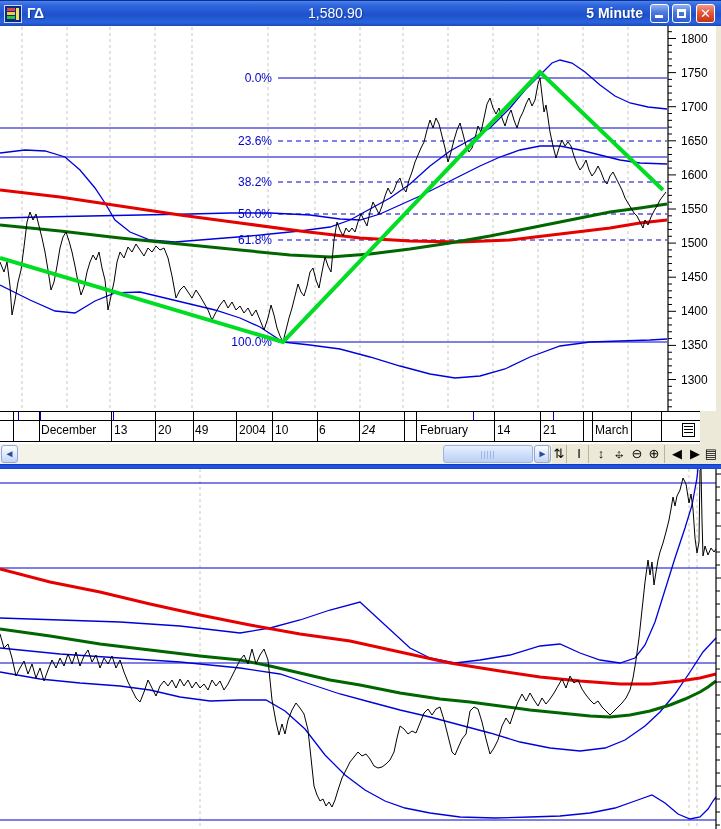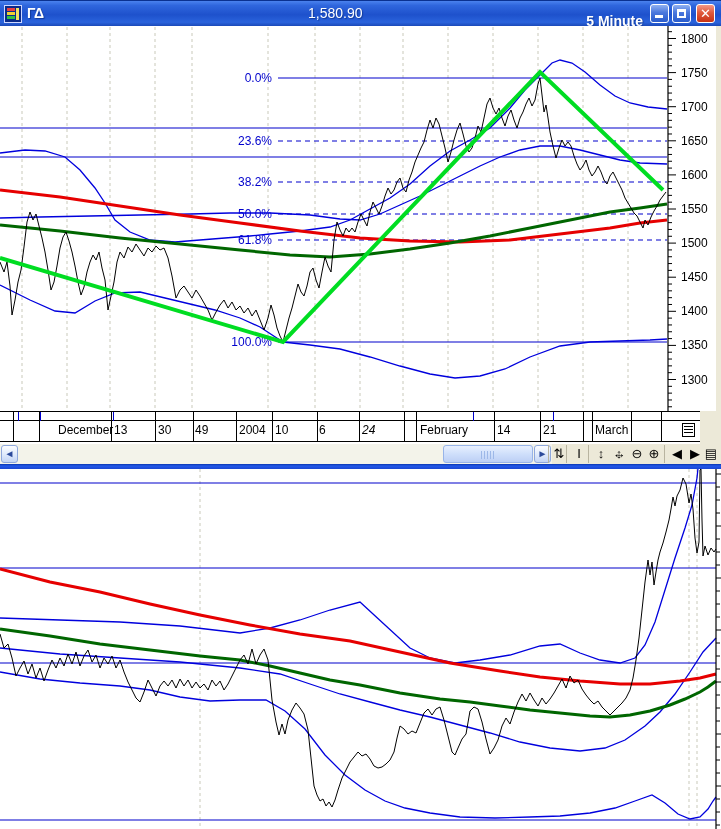--- a/index.html
+++ b/index.html
@@ -14,21 +14,21 @@
     background:#0a2a8a;border:1px solid #cfd8ff;box-sizing:border-box;}
   .titlebar .win-icon i{position:absolute;display:block;}
   .ti-a{left:2px;top:2px;width:8px;height:3px;background:#e84040;}
   .ti-b{left:2px;top:6px;width:8px;height:3px;background:#f0d030;}
   .ti-c{left:2px;top:10px;width:8px;height:3px;background:#30c040;}
   .ti-d{left:11px;top:2px;width:3px;height:12px;background:#f0e060;}
   .t-left{position:absolute;left:27px;top:4px;font-size:14px;font-weight:bold;
     text-shadow:1px 1px 1px #123a9a;}
   .t-center{position:absolute;left:308px;top:4px;font-size:14px;font-weight:normal;
     text-shadow:1px 1px 1px #123a9a;}
-  .t-right{position:absolute;right:78px;top:12px;font-size:14px;font-weight:bold;
+  .t-right{position:absolute;right:78px;top:4px;font-size:14px;font-weight:bold;
     text-shadow:1px 1px 1px #123a9a;margin-left:35px;}
   .winbtn{position:absolute;top:3px;width:19px;height:19px;border:1px solid #fff;
     border-radius:3px;box-sizing:border-box;cursor:default;}
   .wb-min,.wb-max{background:linear-gradient(180deg,#8fb0f0 0%,#4a77dd 45%,#2a5ccc 100%);}
   .wb-close{background:linear-gradient(180deg,#f49888 0%,#e05a3c 45%,#c83214 100%);}
   .wb-min{right:52px;} .wb-max{right:30px;} .wb-close{right:6px;}
   .wb-min i{position:absolute;left:4px;bottom:4px;width:8px;height:3px;background:#fff;}
   .wb-max i{position:absolute;left:4px;top:4px;width:9px;height:9px;
     border:2px solid #fff;border-top-width:3px;box-sizing:border-box;}
   .wb-close span{position:absolute;left:0;top:1px;width:100%;text-align:center;
@@ -247,23 +247,23 @@
         <div class="date-sep" style="left: 592px;"></div>
         <div class="date-tick" style="left: 631px;"></div>
         <div class="date-sep" style="left: 631px;"></div>
         <div class="date-tick" style="left: 661px;"></div>
         <div class="date-sep" style="left: 661px;"></div>
         <div class="date-tick blue" style="left: 18px;"></div>
         <div class="date-tick blue" style="left: 40px;"></div>
         <div class="date-tick blue" style="left: 113px;"></div>
         <div class="date-tick blue" style="left: 473px;"></div>
         <div class="date-tick blue" style="left: 553px;"></div>
-        <div class="date-label" style="left: 58px;">December</div>
+        <div class="date-label" style="left: 41px;">December</div>
         <div class="date-label" style="left: 114px;">13</div>
-        <div class="date-label" style="left: 158px;">30</div>
+        <div class="date-label" style="left: 158px;">20</div>
         <div class="date-label" style="left: 195px;">49</div>
         <div class="date-label" style="left: 239px;">2004</div>
         <div class="date-label" style="left: 275px;">10</div>
         <div class="date-label" style="left: 319px;">6</div>
         <div class="date-label" style="left: 362px; font-style: italic;">24</div>
         <div class="date-label" style="left: 420px;">February</div>
         <div class="date-label" style="left: 497px;">14</div>
         <div class="date-label" style="left: 543px;">21</div>
         <div class="date-label" style="left: 595px;">March</div>
       </div>

